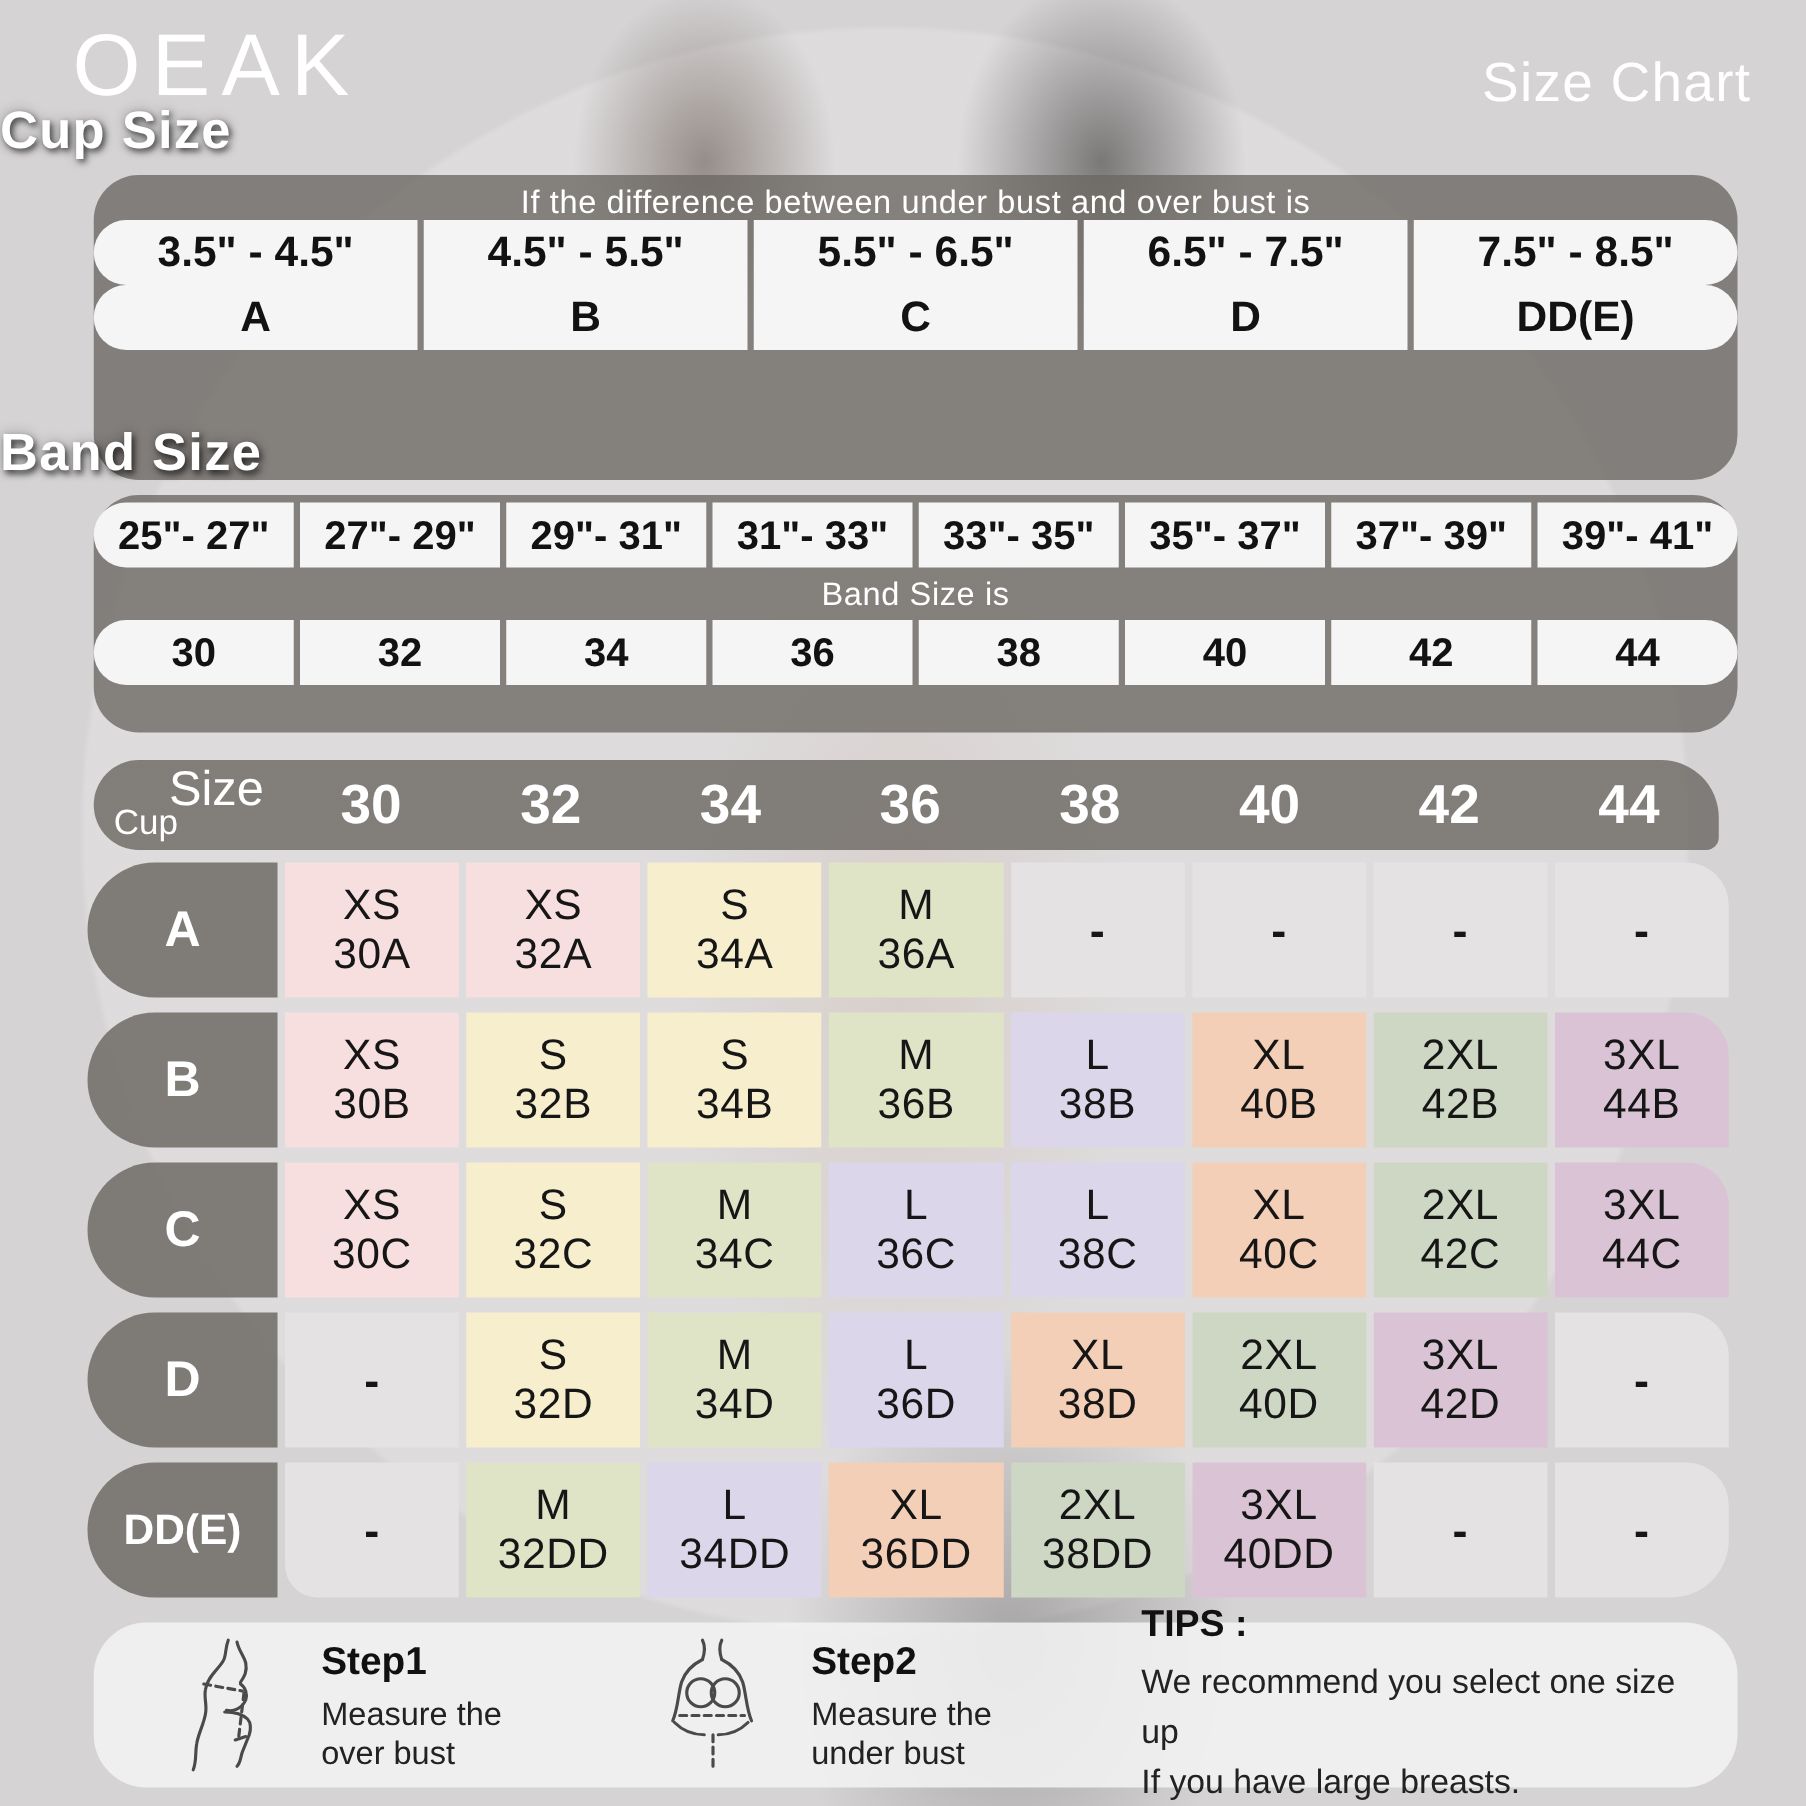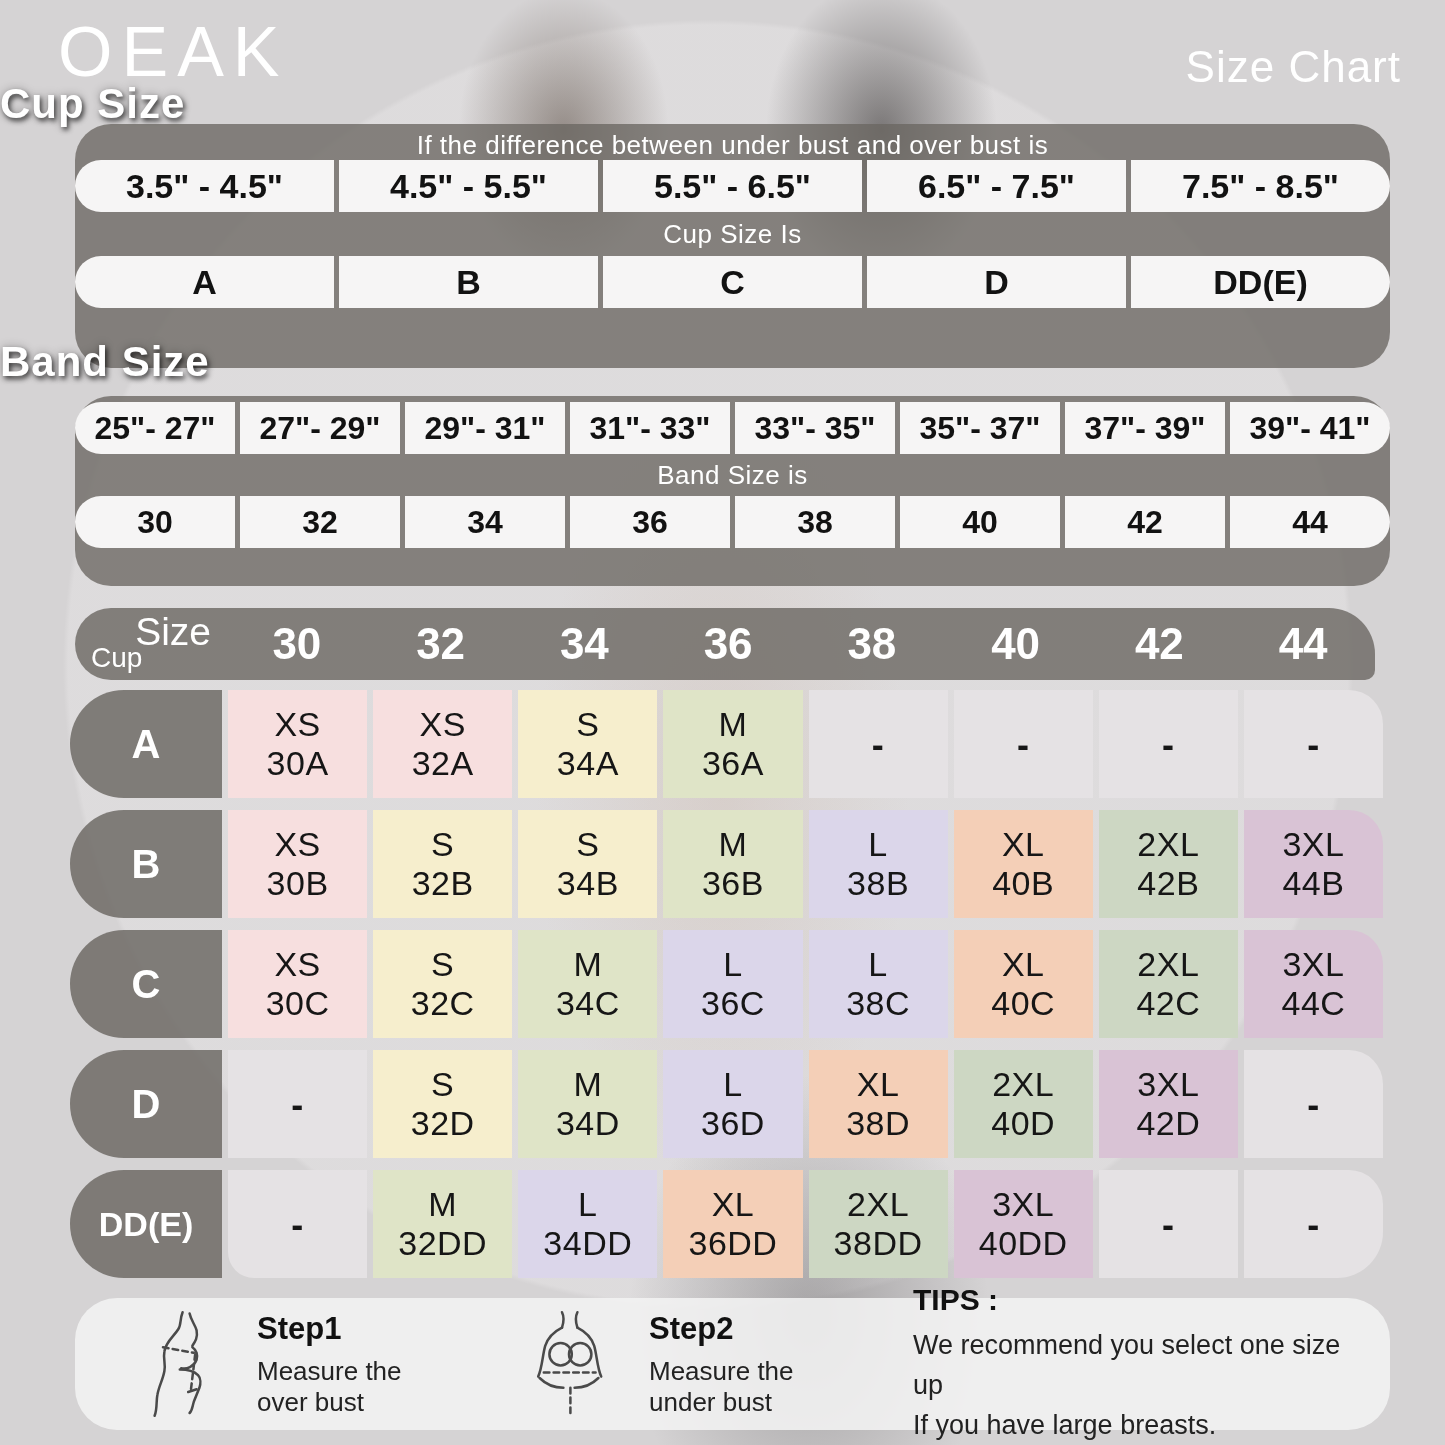--- a/index.html
+++ b/index.html
@@ -21,21 +21,21 @@
     position:absolute;left:0;width:1380px;text-align:left;
     font-size:42px;font-weight:800;color:#fff;letter-spacing:1px;
     text-shadow:2px 3px 5px rgba(0,0,0,0.65),0 0 10px rgba(0,0,0,0.28);
   }
   .title-cup{top:80px;} .title-band{top:338px;}
   
   .panel{
     position:absolute;left:75px;width:1315px;border-radius:36px;
     background:rgba(106,102,98,0.78);display:flex;flex-direction:column;box-sizing:border-box;
   }
-  .panel-cup{top:124px;height:244px;padding:6px 0 22px;}
+  .panel-cup{top:140px;height:244px;padding:6px 0 22px;}
   .panel-band{top:396px;height:190px;padding:6px 0 10px;}
   .panel-instr{flex:0 0 30px;line-height:30px;text-align:center;color:#fff;font-size:26px;letter-spacing:.5px;}
   .panel-result{flex:0 0 42px;line-height:44px;text-align:center;color:#fff;font-size:26px;letter-spacing:.5px;}
   .panel-band .panel-result{flex-basis:40px;line-height:42px;}
   .pill-row{flex:0 0 52px;display:flex;gap:5px;}
   .pill-cell{
     flex:1;background:#f6f5f5;display:flex;align-items:center;justify-content:center;
     font-size:34px;font-weight:700;color:#121212;white-space:nowrap;
   }
   .panel-band .pill-cell{font-size:32px;}
@@ -94,21 +94,20 @@
 
   <div class="panel panel-cup">
     <div class="panel-instr">If the  difference between under bust and over bust is</div>
     <div class="pill-row" id="cup-ranges">
         <div class="pill-cell">3.5" - 4.5"</div>
         <div class="pill-cell">4.5" - 5.5"</div>
         <div class="pill-cell">5.5" - 6.5"</div>
         <div class="pill-cell">6.5" - 7.5"</div>
         <div class="pill-cell">7.5" - 8.5"</div>
       </div>
-    <div class="panel-result">Cup Size Is</div>
     <div class="pill-row" id="cup-results">
         <div class="pill-cell">A</div>
         <div class="pill-cell">B</div>
         <div class="pill-cell">C</div>
         <div class="pill-cell">D</div>
         <div class="pill-cell">DD(E)</div>
       </div>
   </div>
 
   <div class="section-title title-band">Band Size</div>

